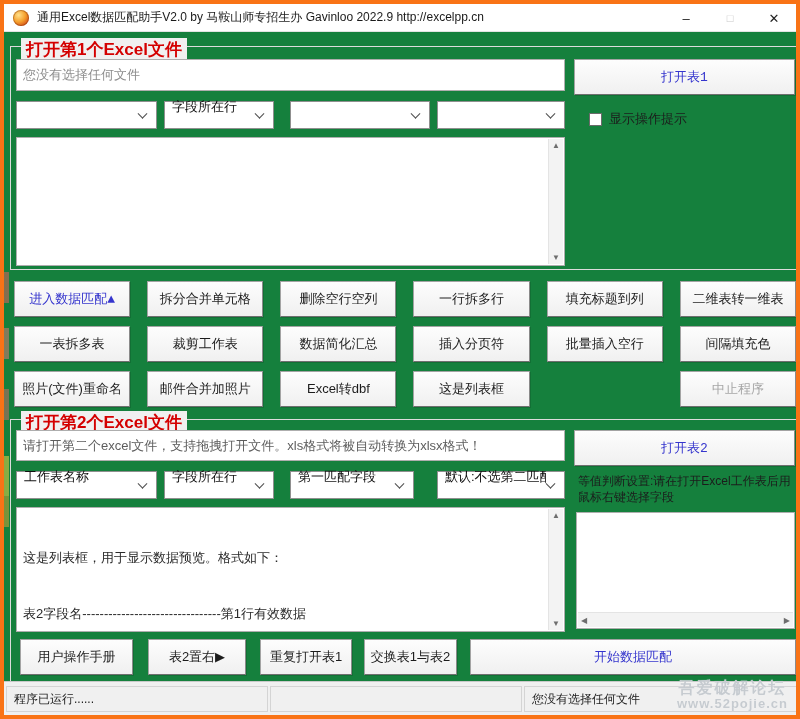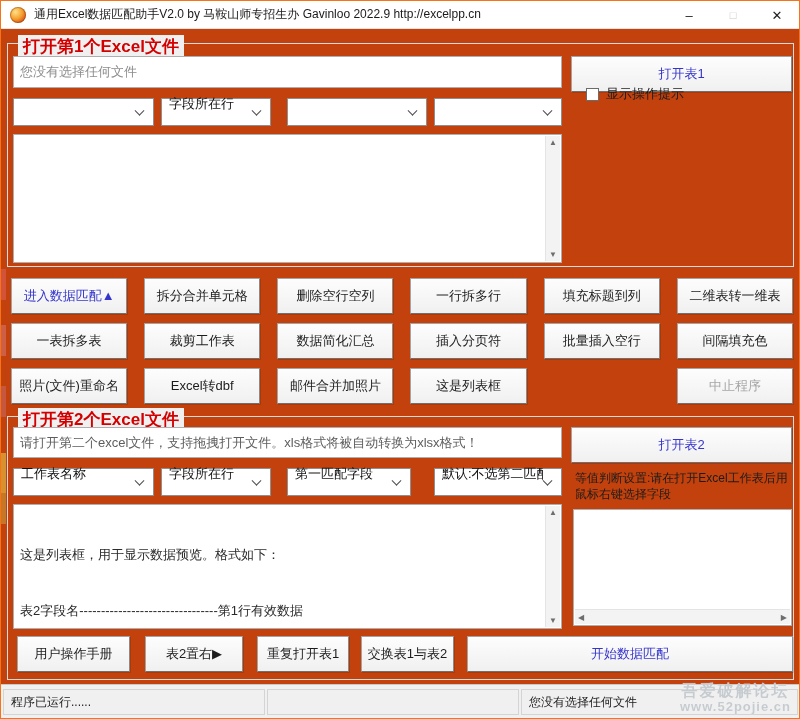--- a/index.html
+++ b/index.html
@@ -1,38 +1,38 @@
 <!DOCTYPE html>
 <html><head>
 <meta charset="utf-8">
 <style>
   html,body{margin:0;padding:0;background:#d8d8d8;}
   *{box-sizing:border-box;font-family:"Liberation Sans","DejaVu Sans",sans-serif;}
-  .window{position:relative;width:800px;height:719px;background:#c2410c;border:1px solid #f97316;overflow:hidden;}
+  .window{position:relative;width:800px;height:719px;background:#15803d;border:4px solid #f97316;overflow:hidden;}
 
   
   .titlebar{position:absolute;left:0;top:0;right:0;height:28px;background:#ffffff;border-bottom:1px solid #e3e3e3;display:flex;align-items:center;}
   .app-icon{width:16px;height:16px;margin:0 8px 0 9px;border-radius:50%;
     background:radial-gradient(circle at 35% 32%,#ffe08a 0%,#f5a02e 45%,#d44d18 80%,#8c2a10 100%);
     box-shadow:inset 0 0 0 1px rgba(120,50,0,.4);}
   .title-text{font-size:12px;color:#1a1a1a;white-space:nowrap;}
   .win-controls{position:absolute;right:0;top:0;height:28px;display:flex;}
   .win-btn{width:44px;height:28px;display:flex;align-items:center;justify-content:center;font-size:13px;color:#222;}
   .win-btn.max{color:#c9c9c9;font-size:11px;}
 
   
   .groupbox{position:absolute;border:1px solid #dcdcdc;}
   .group-label{position:absolute;top:-9px;left:10px;background:#f0f0f0;padding:0 5px;font-size:17px;font-weight:bold;color:#d40000;white-space:nowrap;}
 
   
   .textbox{position:absolute;background:#ffffff;border:1px solid #aeaeae;font-size:13px;display:flex;align-items:center;padding:0 6px;white-space:nowrap;overflow:hidden;}
   .combo{position:absolute;height:28px;background:#ffffff;border:1px solid #8f8f8f;font-size:13px;color:#111;display:flex;align-items:center;padding:0 22px 16px 7px;}
   .chev{position:absolute;right:10px;top:50%;width:7px;height:7px;border-right:1.4px solid #4d4d4d;border-bottom:1.4px solid #4d4d4d;transform:translateY(-68%) rotate(45deg);}
   .btn{position:absolute;background:linear-gradient(#fdfdfd,#f0f0f0);border:1px solid #a3a3a3;border-bottom-color:#6f6f6f;border-right-color:#8a8a8a;box-shadow:1px 1px 0 rgba(0,0,0,.12);font-size:13px;color:#1c1c1c;display:flex;align-items:center;justify-content:center;white-space:nowrap;cursor:default;}
-  .btn.accent{color:#3535cd;}
+  .btn.accent{color:#3535cd;font-family:Liberation Mono, monospace;}
   .btn.disabled{color:#a6a6a6;}
   .listbox{position:absolute;background:#ffffff;border:1px solid #aeaeae;overflow:hidden;}
   .list-text{padding:3px 6px 0 6px;font-size:13px;color:#2a2a2a;line-height:1.45;white-space:pre;}
 
   
   .vscroll{position:absolute;top:1px;bottom:1px;right:1px;width:15px;background:#f3f3f3;border-left:1px solid #e4e4e4;}
   .vscroll .up{position:absolute;top:2px;left:0;right:0;text-align:center;font-size:8px;color:#6e6e6e;}
   .vscroll .down{position:absolute;bottom:2px;left:0;right:0;text-align:center;font-size:8px;color:#6e6e6e;}
   .hscroll{position:absolute;left:1px;right:1px;bottom:1px;height:15px;background:#f3f3f3;border-top:1px solid #e4e4e4;}
   .hscroll .left{position:absolute;left:3px;top:0;bottom:0;font-size:8px;color:#6e6e6e;display:flex;align-items:center;}
@@ -90,21 +90,21 @@
   </div>
   <div class="combo" style="left:286px;top:97px;width:140px;">
     <span></span>
     <span class="chev"></span>
   </div>
   <div class="combo" style="left:433px;top:97px;width:128px;">
     <span></span>
     <span class="chev"></span>
   </div>
 
-  <div class="checkbox-row" style="left:585px;top:84px;">
+  <div class="checkbox-row" style="left:585px;top:106px;">
     <span class="cbox"></span>
     <span>显示操作提示</span>
   </div>
 
   <div class="listbox" style="left:12px;top:133px;width:549px;height:129px;">
     <div class="vscroll">
       <div class="up">▲</div>
       <div class="down">▼</div>
     </div>
   </div>
@@ -116,22 +116,22 @@
     <div class="btn">一行拆多行</div>
     <div class="btn">填充标题到列</div>
     <div class="btn">二维表转一维表</div>
     <div class="btn">一表拆多表</div>
     <div class="btn">裁剪工作表</div>
     <div class="btn">数据简化汇总</div>
     <div class="btn">插入分页符</div>
     <div class="btn">批量插入空行</div>
     <div class="btn">间隔填充色</div>
     <div class="btn">照片(文件)重命名</div>
+    <div class="btn">邮件合并加照片</div>
     <div class="btn">Excel转dbf</div>
-    <div class="btn">邮件合并加照片</div>
     <div class="btn">这是列表框</div>
     <div></div>
     <div class="btn disabled">中止程序</div>
   </div>
 
   <div class="groupbox" style="left:6px;top:415px;width:787px;height:264px;">
     <div class="group-label">打开第2个Excel文件</div>
   </div>
 
   <div class="textbox" style="left:12px;top:426px;width:549px;height:31px;color:#5d5d5d;">请打开第二个excel文件，支持拖拽打开文件。xls格式将被自动转换为xlsx格式！</div>

